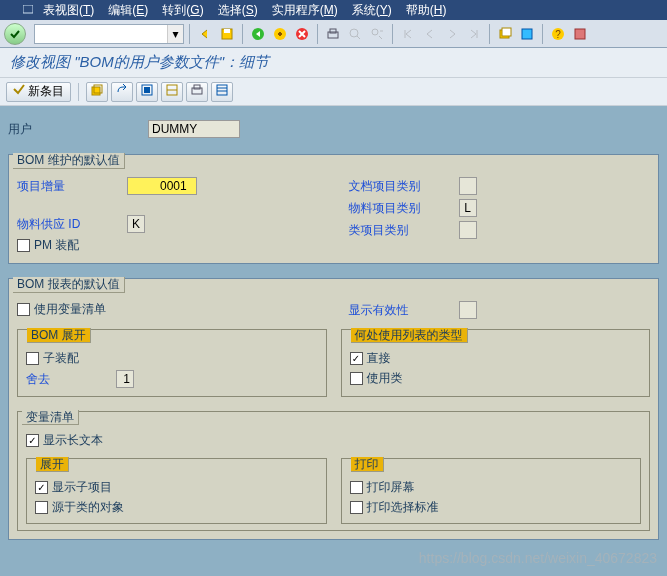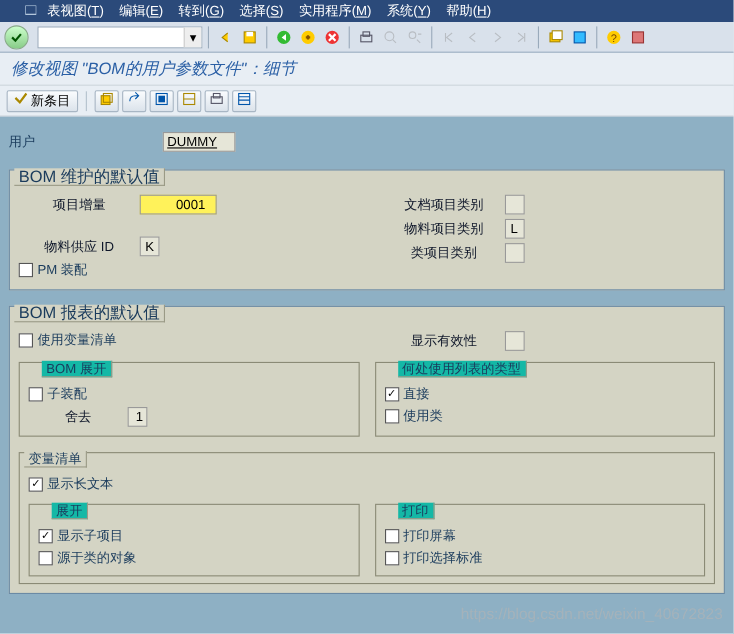--- a/index.html
+++ b/index.html
@@ -29,38 +29,38 @@
 .app-btn.txt { padding: 0 6px; }
 .app-sep { width: 1px; height: 18px; background: #b3c0cd; margin: 0 4px; }
 
 
 .main { background: #8eb0c4; padding: 12px 8px; height: 470px; overflow:hidden; }
 .form-row { display: flex; align-items: center; height: 22px; margin-bottom: 2px; }
 .lbl { width: 140px; color: #1a3b5c; }
 .inp { background: #e6e6d8; border: 1px solid #999; height: 18px; padding: 0 3px; display:flex; align-items:center; }
 .inp.hl { background: #fff25a; }
 .inp.short { width: 18px; text-align:center; justify-content:center; }
-.user-val { width: 66px; text-decoration: underline; }
+.user-val { width: 92px; }
 
 .groupbox { border: 1px solid #6b8aa5; background: #d4d4c4; margin-top: 14px; position: relative; padding: 20px 8px 8px 8px; }
-.groupbox .legend { position: absolute; top: -2px; left: 4px; background: #d4d4c4; padding: 0 4px; color: #1a3b5c; font-size: 15px; border-right: 1px solid #9a9a86; border-bottom: 1px solid #9a9a86; height:16px; display:flex; align-items:center; }
+.groupbox .legend { position: absolute; top: -2px; left: 4px; background: #d4d4c4; padding: 0 4px; color: #1a3b5c; font-size: 12px; border-right: 1px solid #9a9a86; border-bottom: 1px solid #9a9a86; height:16px; display:flex; align-items:center; }
 .two-col { display: flex; gap: 30px; }
 .col { flex: 1; }
 .field-row { display: flex; align-items: center; height: 22px; }
-.field-row .flbl { width: 110px; color: #0f172a; text-align: center; }
+.field-row .flbl { width: 110px; color: #1d4ed8; }
 .field-row .fval { width: 70px; padding-left: 32px; }
 .chkrow { display: flex; align-items: center; height: 20px; gap: 4px; color:#1a3b5c; }
 .chk { width: 13px; height: 13px; border: 1px solid #555; background: #fff; display:flex; align-items:center; justify-content:center; font-size:10px; color:#000; }
 
 .inner-group { border: 1px solid #8a8a76; position: relative; padding: 18px 8px 6px 8px; margin-top: 8px; }
 .inner-group .ilegend { position: absolute; top: -2px; left: 4px; background: #d4d4c4; padding: 0 4px; color: #1a3b5c; border-right: 1px solid #9a9a86; border-bottom: 1px solid #9a9a86; height:15px; display:flex; align-items:center; }
 
 .two-boxes { display: flex; gap: 14px; margin-top: 8px; }
 .box { flex: 1; border: 1px solid #8a8a76; position: relative; padding: 18px 8px 6px 8px; }
-.box .blegend { position: absolute; top: -2px; left: 20px; background: #14b8a6; padding: 0 4px; color: #1a3b5c; border-right: 1px solid #9a9a86; border-bottom: 1px solid #9a9a86; height:15px; display:flex; align-items:center; }
+.box .blegend { position: absolute; top: -2px; left: 9px; background: #eab308; padding: 0 4px; color: #1a3b5c; border-right: 1px solid #9a9a86; border-bottom: 1px solid #9a9a86; height:15px; display:flex; align-items:center; }
 
 .watermark { position: absolute; right: 10px; bottom: 10px; color: rgba(180,180,180,0.6); font-size: 14px; font-family: Arial; pointer-events:none; }
 
 svg { display: block; }
 </style>
 </head>
 <body>
 
 <div class="menubar">
   <span class="corner">

